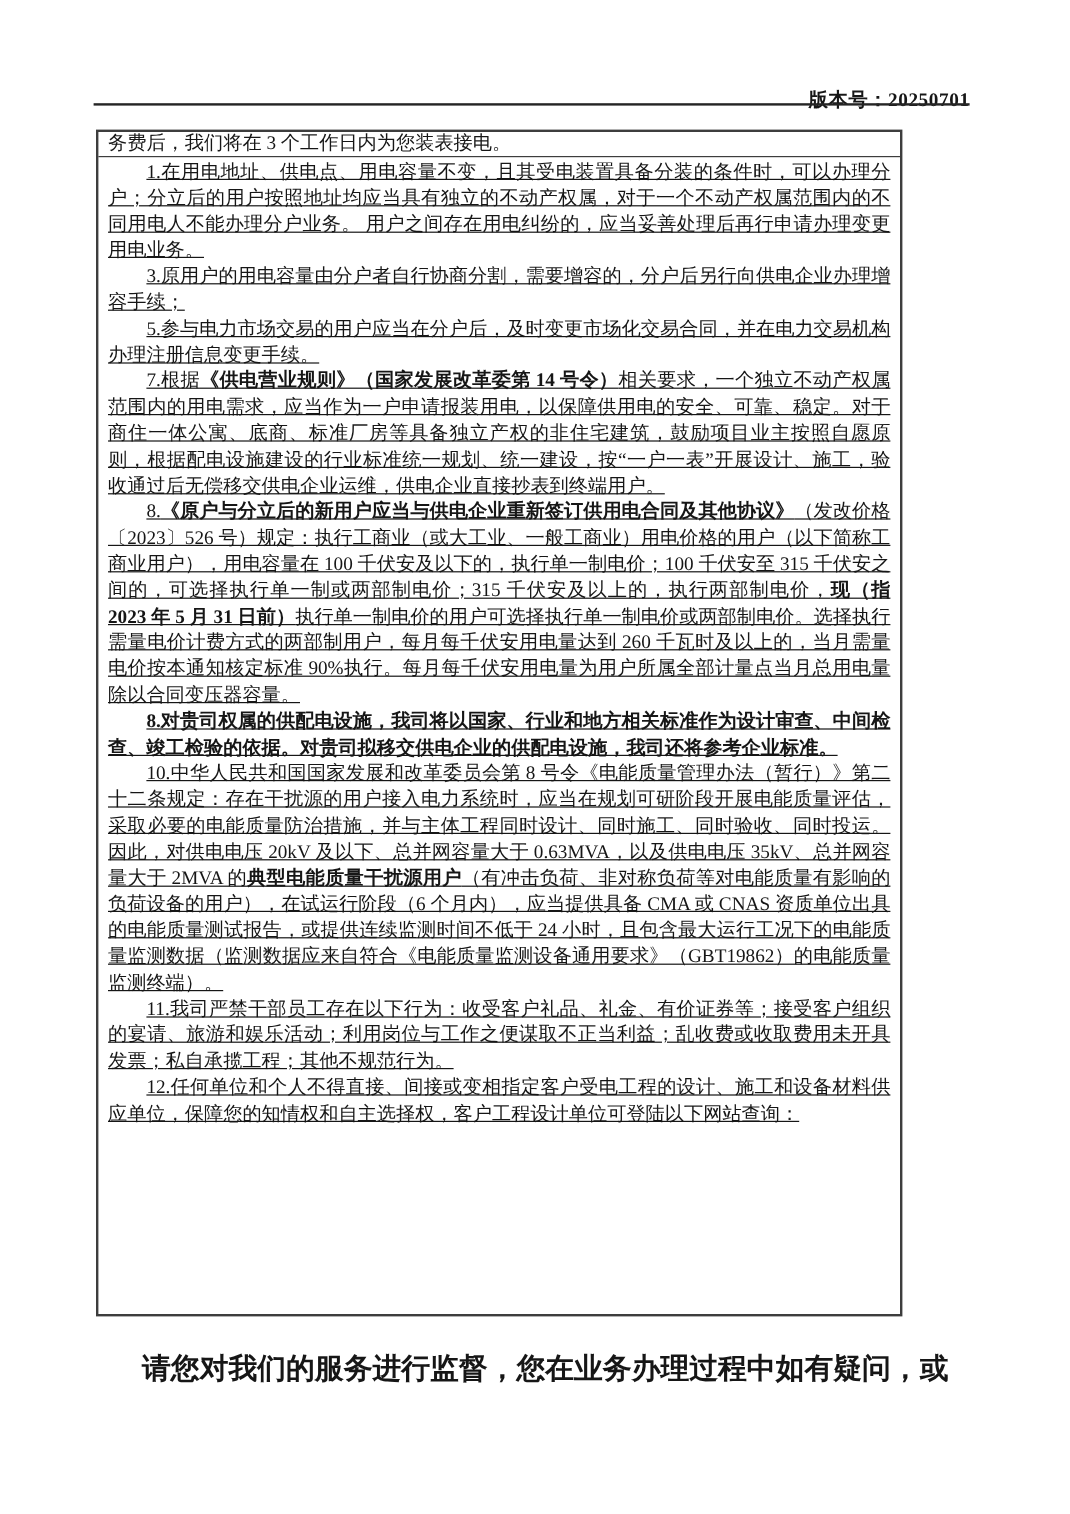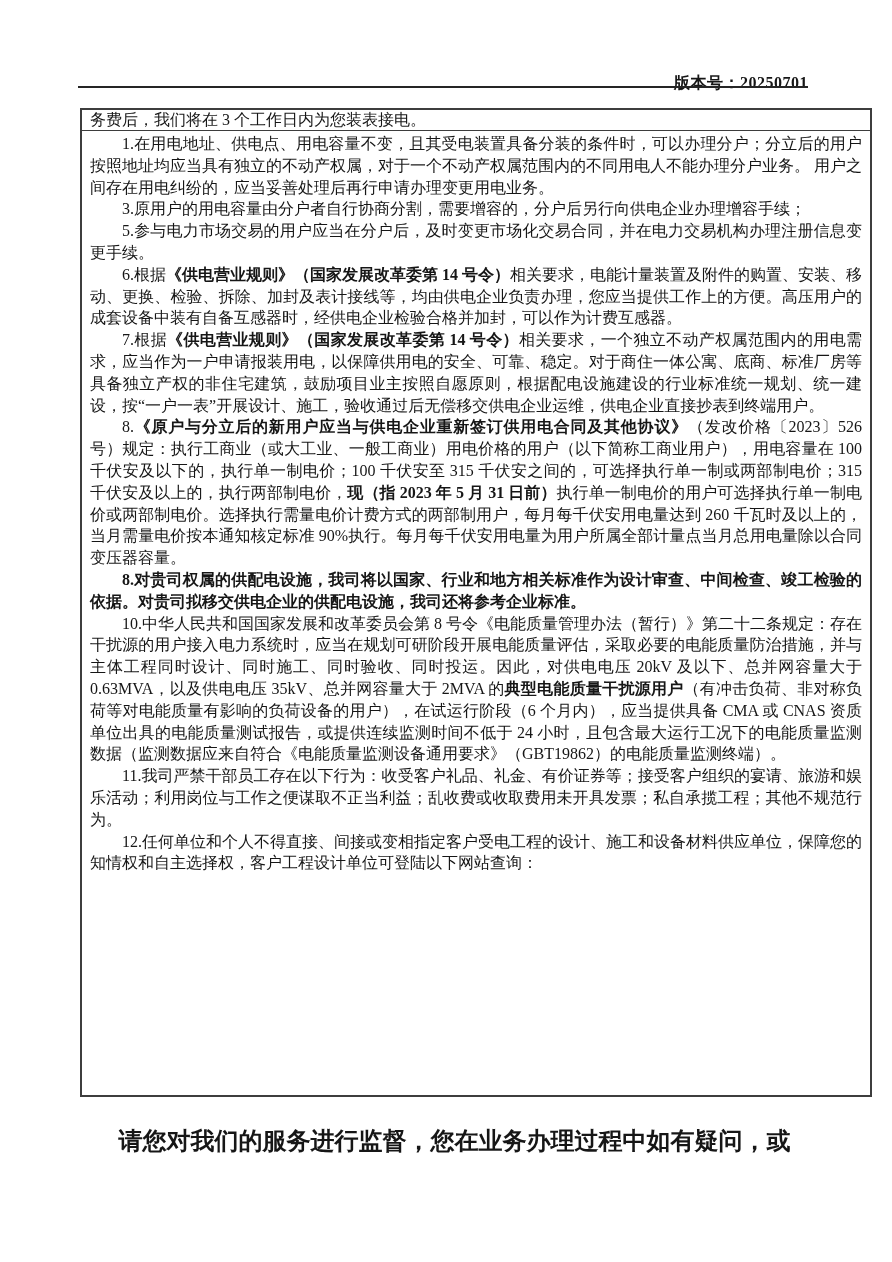--- a/index.html
+++ b/index.html
@@ -28,21 +28,21 @@
     top: 86px;
     left: 78px;
     width: 730px;
     height: 2px;
     background: #252525;
   }
   .notice-box {
     position: absolute;
     top: 108px;
     left: 80px;
-    width: 792px;
+    width: 672px;
     height: 989px;
     border: 2px solid #3d3d3d;
     display: flex;
     flex-direction: column;
   }
   .intro-row {
     height: 21px;
     border-bottom: 1px solid #3d3d3d;
     font-size: 16px;
     line-height: 20px;
@@ -59,20 +59,21 @@
     line-height: 23px;
     letter-spacing: 2px;
   }
   .body-cell {
     flex: 1;
     overflow: hidden;
     padding: 2px 8px 18px 8px;
     font-size: 16px;
     line-height: 21.8px;
     text-align: justify;
+    text-decoration: underline;
   }
   .body-cell p {
     text-indent: 2em;
     margin: 0;
   }
   .body-cell b { font-weight: bold; }
   .footer-note {
     position: absolute;
     top: 1126px;
     left: 80px;
@@ -93,21 +94,20 @@
   <div class="version">版本号：20250701</div>
 
   <div class="top-rule"></div>
 
   <div class="notice-box">
     <div class="intro-row">务费后，我们将在 3 个工作日内为您装表接电。</div>
     <div class="body-cell">
         <p><span>1.在用电地址、供电点、用电容量不变，且其受电装置具备分装的条件时，可以办理分户；分立后的用户按照地址均应当具有独立的不动产权属，对于一个不动产权属范围内的不同用电人不能办理分户业务。 用户之间存在用电纠纷的，应当妥善处理后再行申请办理变更用电业务。</span></p>
         <p><span>3.原用户的用电容量由分户者自行协商分割，需要增容的，分户后另行向供电企业办理增容手续；</span></p>
         <p><span>5.参与电力市场交易的用户应当在分户后，及时变更市场化交易合同，并在电力交易机构办理注册信息变更手续。</span></p>
-        <p><span>6.根据</span><b>《供电营业规则》（国家发展改革委第 14 号令）</b><span>相关要求，电能计量装置及附件的购置、安装、移动、更换、检验、拆除、加封及表计接线等，均由供电企业负责办理，您应当提供工作上的方便。高压用户的成套设备中装有自备互感器时，经供电企业检验合格并加封，可以作为计费互感器。</span></p>
         <p><span>7.根据</span><b>《供电营业规则》（国家发展改革委第 14 号令）</b><span>相关要求，一个独立不动产权属范围内的用电需求，应当作为一户申请报装用电，以保障供用电的安全、可靠、稳定。对于商住一体公寓、底商、标准厂房等具备独立产权的非住宅建筑，鼓励项目业主按照自愿原则，根据配电设施建设的行业标准统一规划、统一建设，按“一户一表”开展设计、施工，验收通过后无偿移交供电企业运维，供电企业直接抄表到终端用户。</span></p>
         <p><span>8.</span><b>《原户与分立后的新用户应当与供电企业重新签订供用电合同及其他协议》</b><span>（发改价格〔2023〕526 号）规定：执行工商业（或大工业、一般工商业）用电价格的用户（以下简称工商业用户），用电容量在 100 千伏安及以下的，执行单一制电价；100 千伏安至 315 千伏安之间的，可选择执行单一制或两部制电价；315 千伏安及以上的，执行两部制电价，</span><b>现（指 2023 年 5 月 31 日前）</b><span>执行单一制电价的用户可选择执行单一制电价或两部制电价。选择执行需量电价计费方式的两部制用户，每月每千伏安用电量达到 260 千瓦时及以上的，当月需量电价按本通知核定标准 90%执行。每月每千伏安用电量为用户所属全部计量点当月总用电量除以合同变压器容量。</span></p>
         <p><b>8.对贵司权属的供配电设施，我司将以国家、行业和地方相关标准作为设计审查、中间检查、竣工检验的依据。对贵司拟移交供电企业的供配电设施，我司还将参考企业标准。</b></p>
         <p><span>10.中华人民共和国国家发展和改革委员会第 8 号令《电能质量管理办法（暂行）》第二十二条规定：存在干扰源的用户接入电力系统时，应当在规划可研阶段开展电能质量评估，采取必要的电能质量防治措施，并与主体工程同时设计、同时施工、同时验收、同时投运。因此，对供电电压 20kV 及以下、总并网容量大于 0.63MVA，以及供电电压 35kV、总并网容量大于 2MVA 的</span><b>典型电能质量干扰源用户</b><span>（有冲击负荷、非对称负荷等对电能质量有影响的负荷设备的用户），在试运行阶段（6 个月内），应当提供具备 CMA 或 CNAS 资质单位出具的电能质量测试报告，或提供连续监测时间不低于 24 小时，且包含最大运行工况下的电能质量监测数据（监测数据应来自符合《电能质量监测设备通用要求》（GBT19862）的电能质量监测终端）。</span></p>
         <p><span>11.我司严禁干部员工存在以下行为：收受客户礼品、礼金、有价证券等；接受客户组织的宴请、旅游和娱乐活动；利用岗位与工作之便谋取不正当利益；乱收费或收取费用未开具发票；私自承揽工程；其他不规范行为。</span></p>
         <p><span>12.任何单位和个人不得直接、间接或变相指定客户受电工程的设计、施工和设备材料供应单位，保障您的知情权和自主选择权，客户工程设计单位可登陆以下网站查询：</span></p>
       </div>
   </div>
 
   <div class="footer-note">请您对我们的服务进行监督，您在业务办理过程中如有疑问，或</div>

